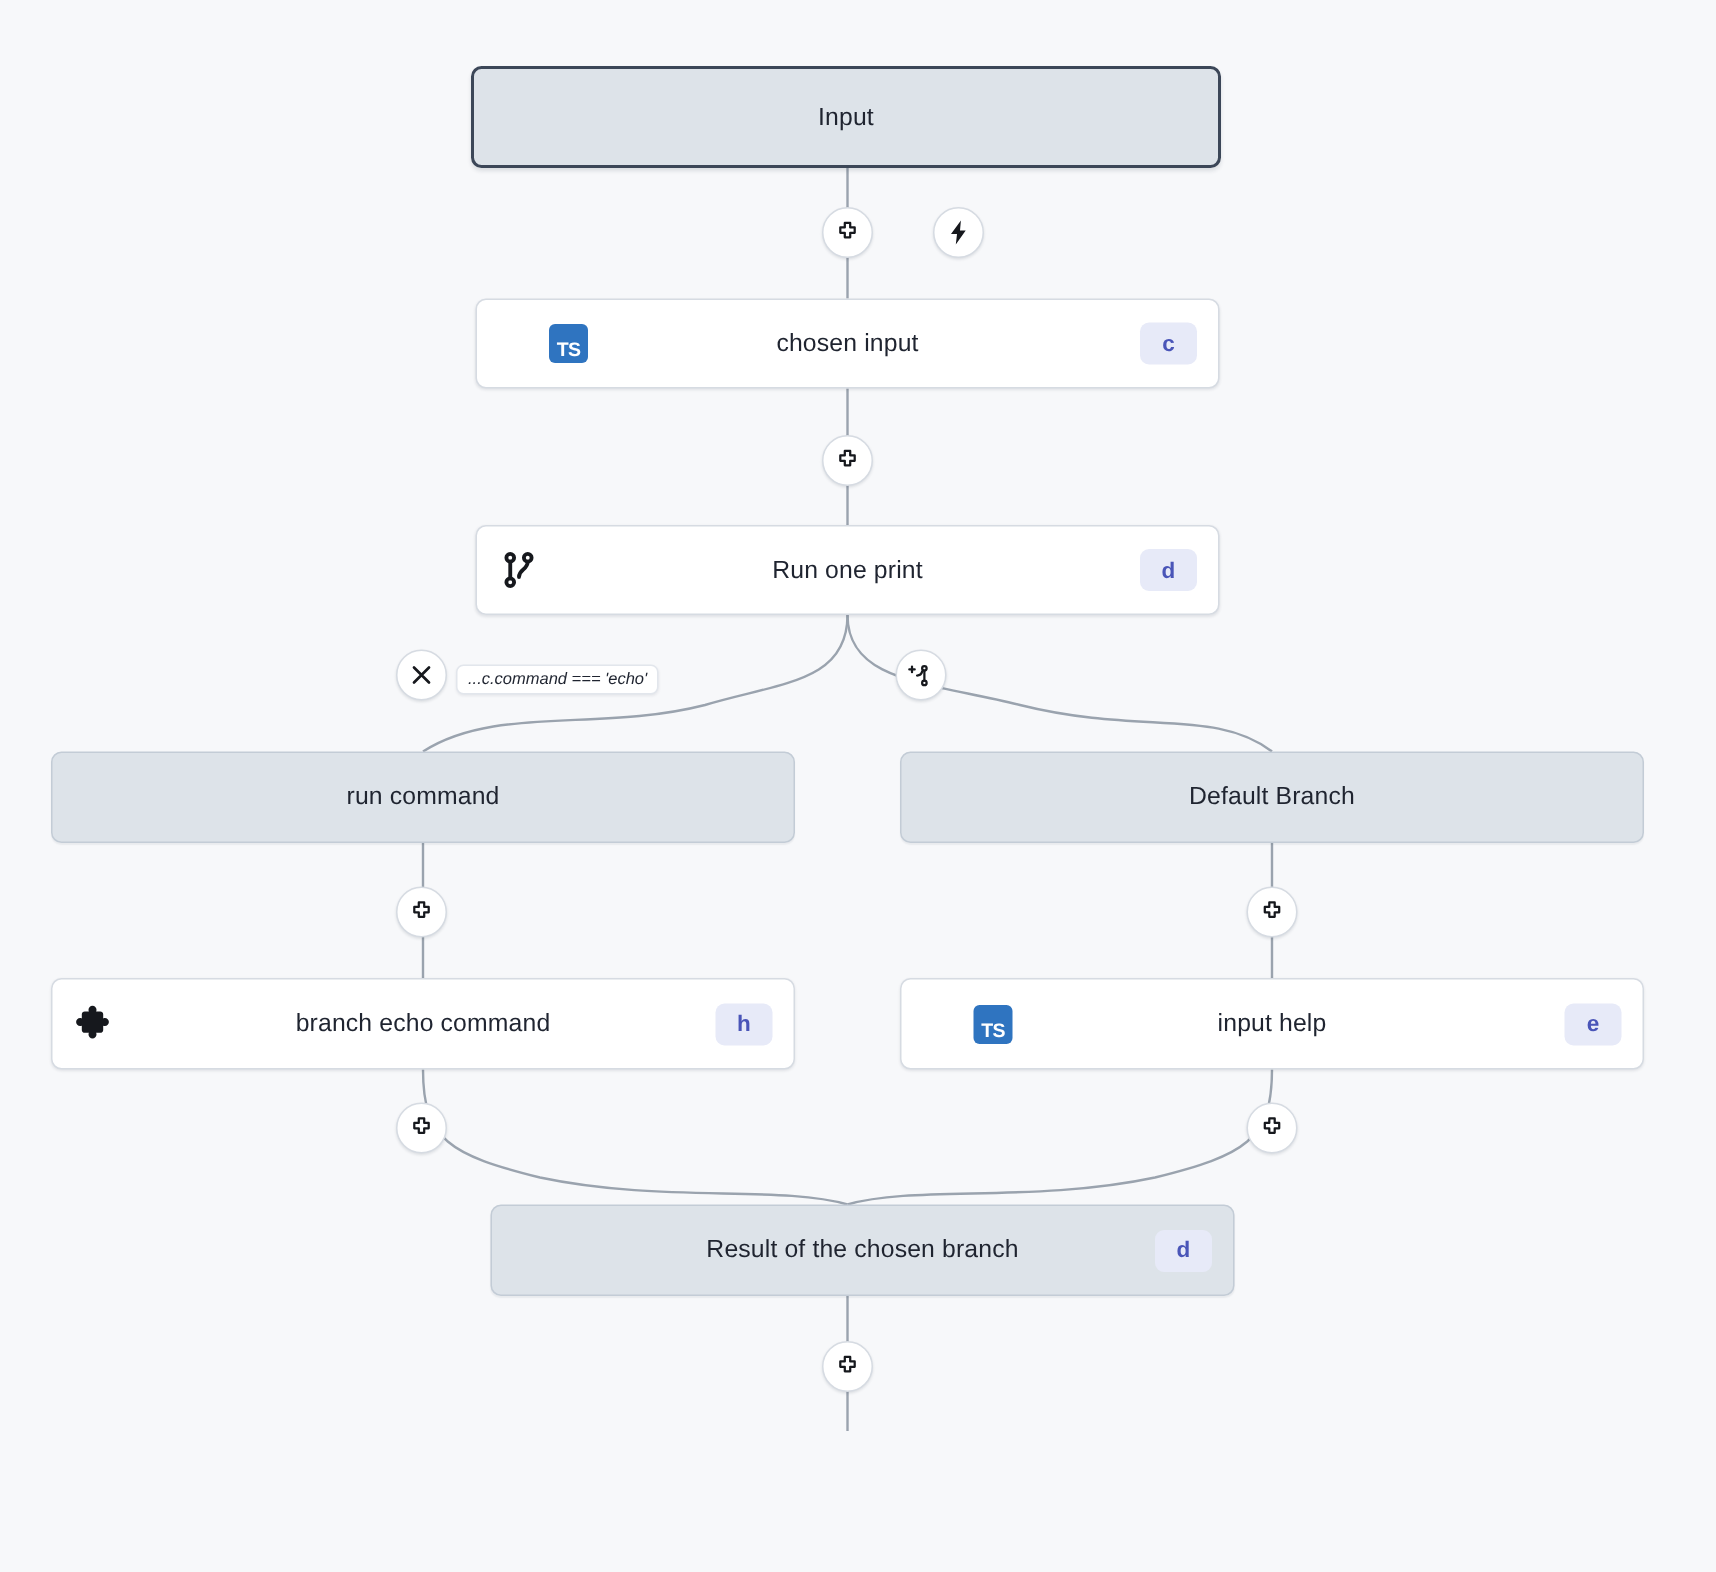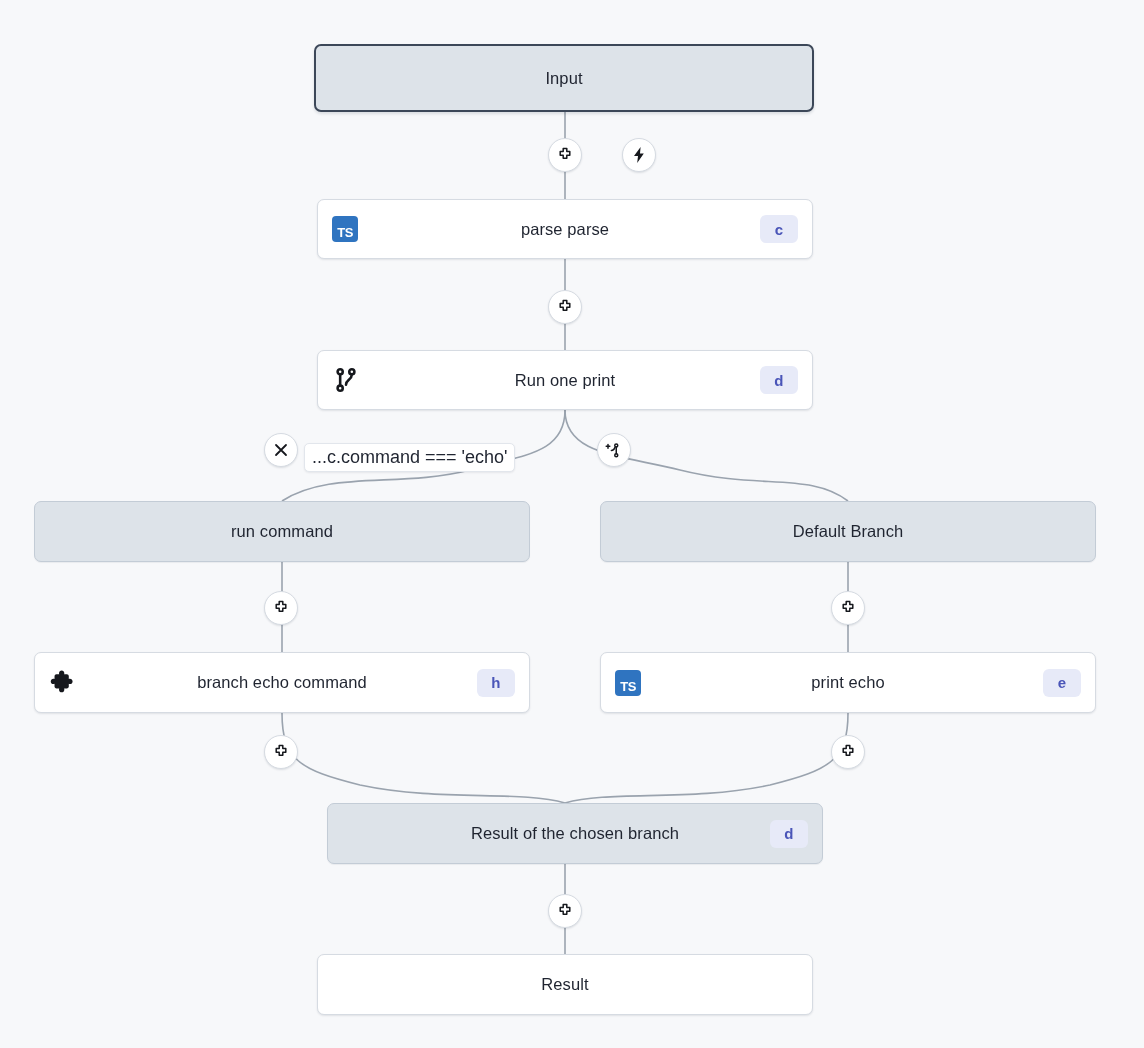--- a/index.html
+++ b/index.html
@@ -92,20 +92,21 @@
     background: #2f74c0;
     color: #fff;
     font-size: 13px;
     font-weight: bold;
     display: flex;
     align-items: flex-end;
     justify-content: center;
     padding-bottom: 2px;
     box-sizing: border-box;
     letter-spacing: -0.5px;
+    margin-left: 34px;
   }
   
   .pill {
     position: absolute;
     width: 34px;
     height: 34px;
     border-radius: 50%;
     background: #ffffff;
     border: 1px solid #d6dbe2;
     box-shadow: 0 1px 2px rgba(20,30,50,0.12);
@@ -114,23 +115,24 @@
     justify-content: center;
     box-sizing: border-box;
   }
   .pill svg { display: block; }
   .cond-label {
     position: absolute;
     background: #ffffff;
     border: 1px solid #e2e6ec;
     border-radius: 5px;
     padding: 3px 7px;
-    font-size: 18px;
+    font-size: 11px;
     white-space: nowrap;
     box-shadow: 0 1px 2px rgba(20,30,50,0.08);
+    font-style: italic;
   }
 </style>
 </head>
 <body>
 
 <div id="canvas">
 
   <svg class="edges" viewBox="0 0 1144 1048">
     <g fill="none" stroke="#9aa3ae" stroke-width="1.6">
 
@@ -155,21 +157,21 @@
   </svg>
 
   <div class="node grey-strong" style="left:314px; top:44px; width:500px; height:68px;">
     <span class="title">Input</span>
   </div>
 
   <div class="node white" style="left:317px; top:199px; width:496px; height:60px;">
     <span class="left-icon">
       <span class="ts-icon">TS</span>
     </span>
-    <span class="title">parse parse</span>
+    <span class="title">chosen input</span>
     <span class="badge">c</span>
   </div>
 
   <div class="node white" style="left:317px; top:350px; width:496px; height:60px;">
     <span class="left-icon">
       <svg width="28" height="28" viewBox="0 0 24 24" fill="none" stroke="#16181d" stroke-width="2.2" stroke-linecap="round" stroke-linejoin="round">
         <circle cx="7" cy="5" r="2.2"></circle>
         <circle cx="17" cy="5" r="2.2"></circle>
         <circle cx="7" cy="19" r="2.2"></circle>
         <path d="M7 7.2 L7 16.8"></path>
@@ -195,32 +197,29 @@
       </svg>
     </span>
     <span class="title">branch echo command</span>
     <span class="badge">h</span>
   </div>
 
   <div class="node white" style="left:600px; top:652px; width:496px; height:61px;">
     <span class="left-icon">
       <span class="ts-icon">TS</span>
     </span>
-    <span class="title">print echo</span>
+    <span class="title">input help</span>
     <span class="badge">e</span>
   </div>
 
   <div class="node grey" style="left:327px; top:803px; width:496px; height:61px;">
     <span class="title">Result of the chosen branch</span>
     <span class="badge">d</span>
   </div>
 
-  <div class="node white" style="left:317px; top:954px; width:496px; height:61px;">
-    <span class="title">Result</span>
-  </div>
 
   <div class="pill" style="left:548px; top:138px;">
     <svg width="16" height="16" viewBox="0 0 16 16">
       <path d="M6.2 1.6h3.6v3h3v3.6h-3v3H6.2v-3h-3V4.6h3z" fill="none" stroke="#16181d" stroke-width="1.5" stroke-linejoin="round"></path>
     </svg>
   </div>
 
   <div class="pill" style="left:622px; top:138px;">
     <svg width="16" height="18" viewBox="0 0 16 18">
       <path d="M9.6 1 L3 10h4l-.8 7 6.6-9.4H9z" fill="#16181d"></path>

